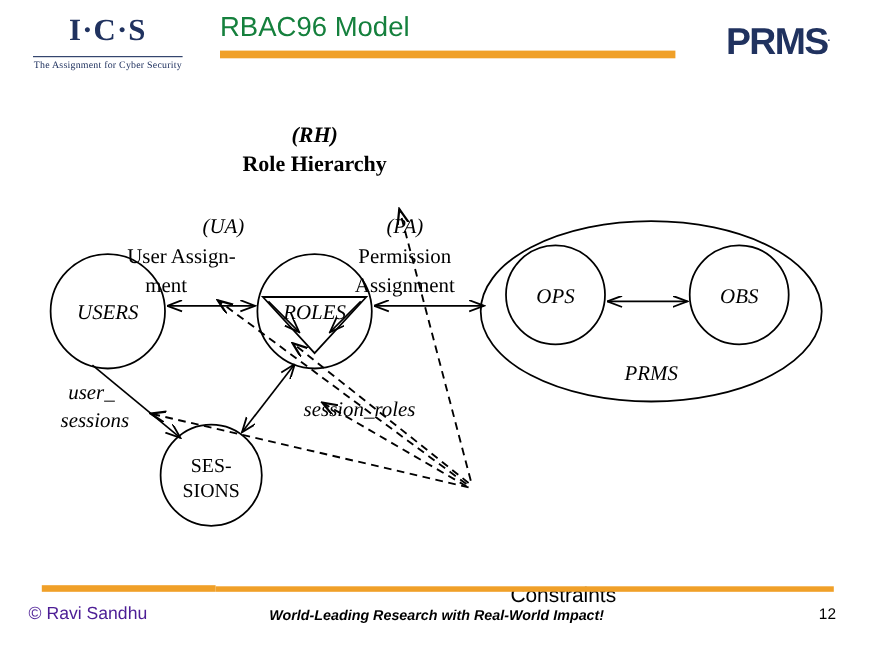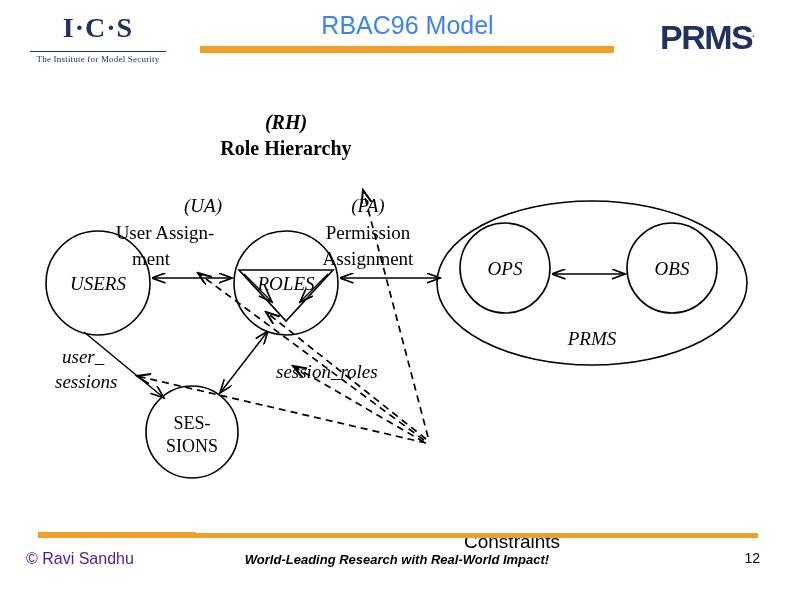--- a/index.html
+++ b/index.html
@@ -36,23 +36,23 @@
     font-family: "Liberation Serif", serif;
     font-size: 9px;
     color: #20325f;
     letter-spacing: 0.2px;
     line-height: 11px;
   }
 
   #slide-title {
     position: absolute;
     left: 200px; top: 10px; width: 415px;
-    text-align: center;
+    text-align: left;
     font-size: 25px;
-    color: #3b82f6;
+    color: #15803d;
     line-height: 30px;
     white-space: nowrap;
   }
   #title-rule {
     position: absolute;
     left: 200px; top: 46px; width: 414px; height: 7px;
     background: #F0A028;
   }
 
   #utsa-logo {
@@ -122,21 +122,21 @@
   }
 </style>
 </head>
 <body>
 
 <div id="header">
 
   <div id="ics-logo">
     <div class="ics-mark">I·C·S</div>
     <div class="ics-rule"></div>
-    <div class="ics-sub">The Institute for Model Security</div>
+    <div class="ics-sub">The Assignment for Cyber Security</div>
   </div>
 
   <div id="slide-title">RBAC96 Model</div>
   <div id="title-rule"></div>
 
   <div id="utsa-logo">
     <div class="utsa-mark"><span>PRMS</span><span class="utsa-reg">.</span></div>
   </div>
 
 </div>

